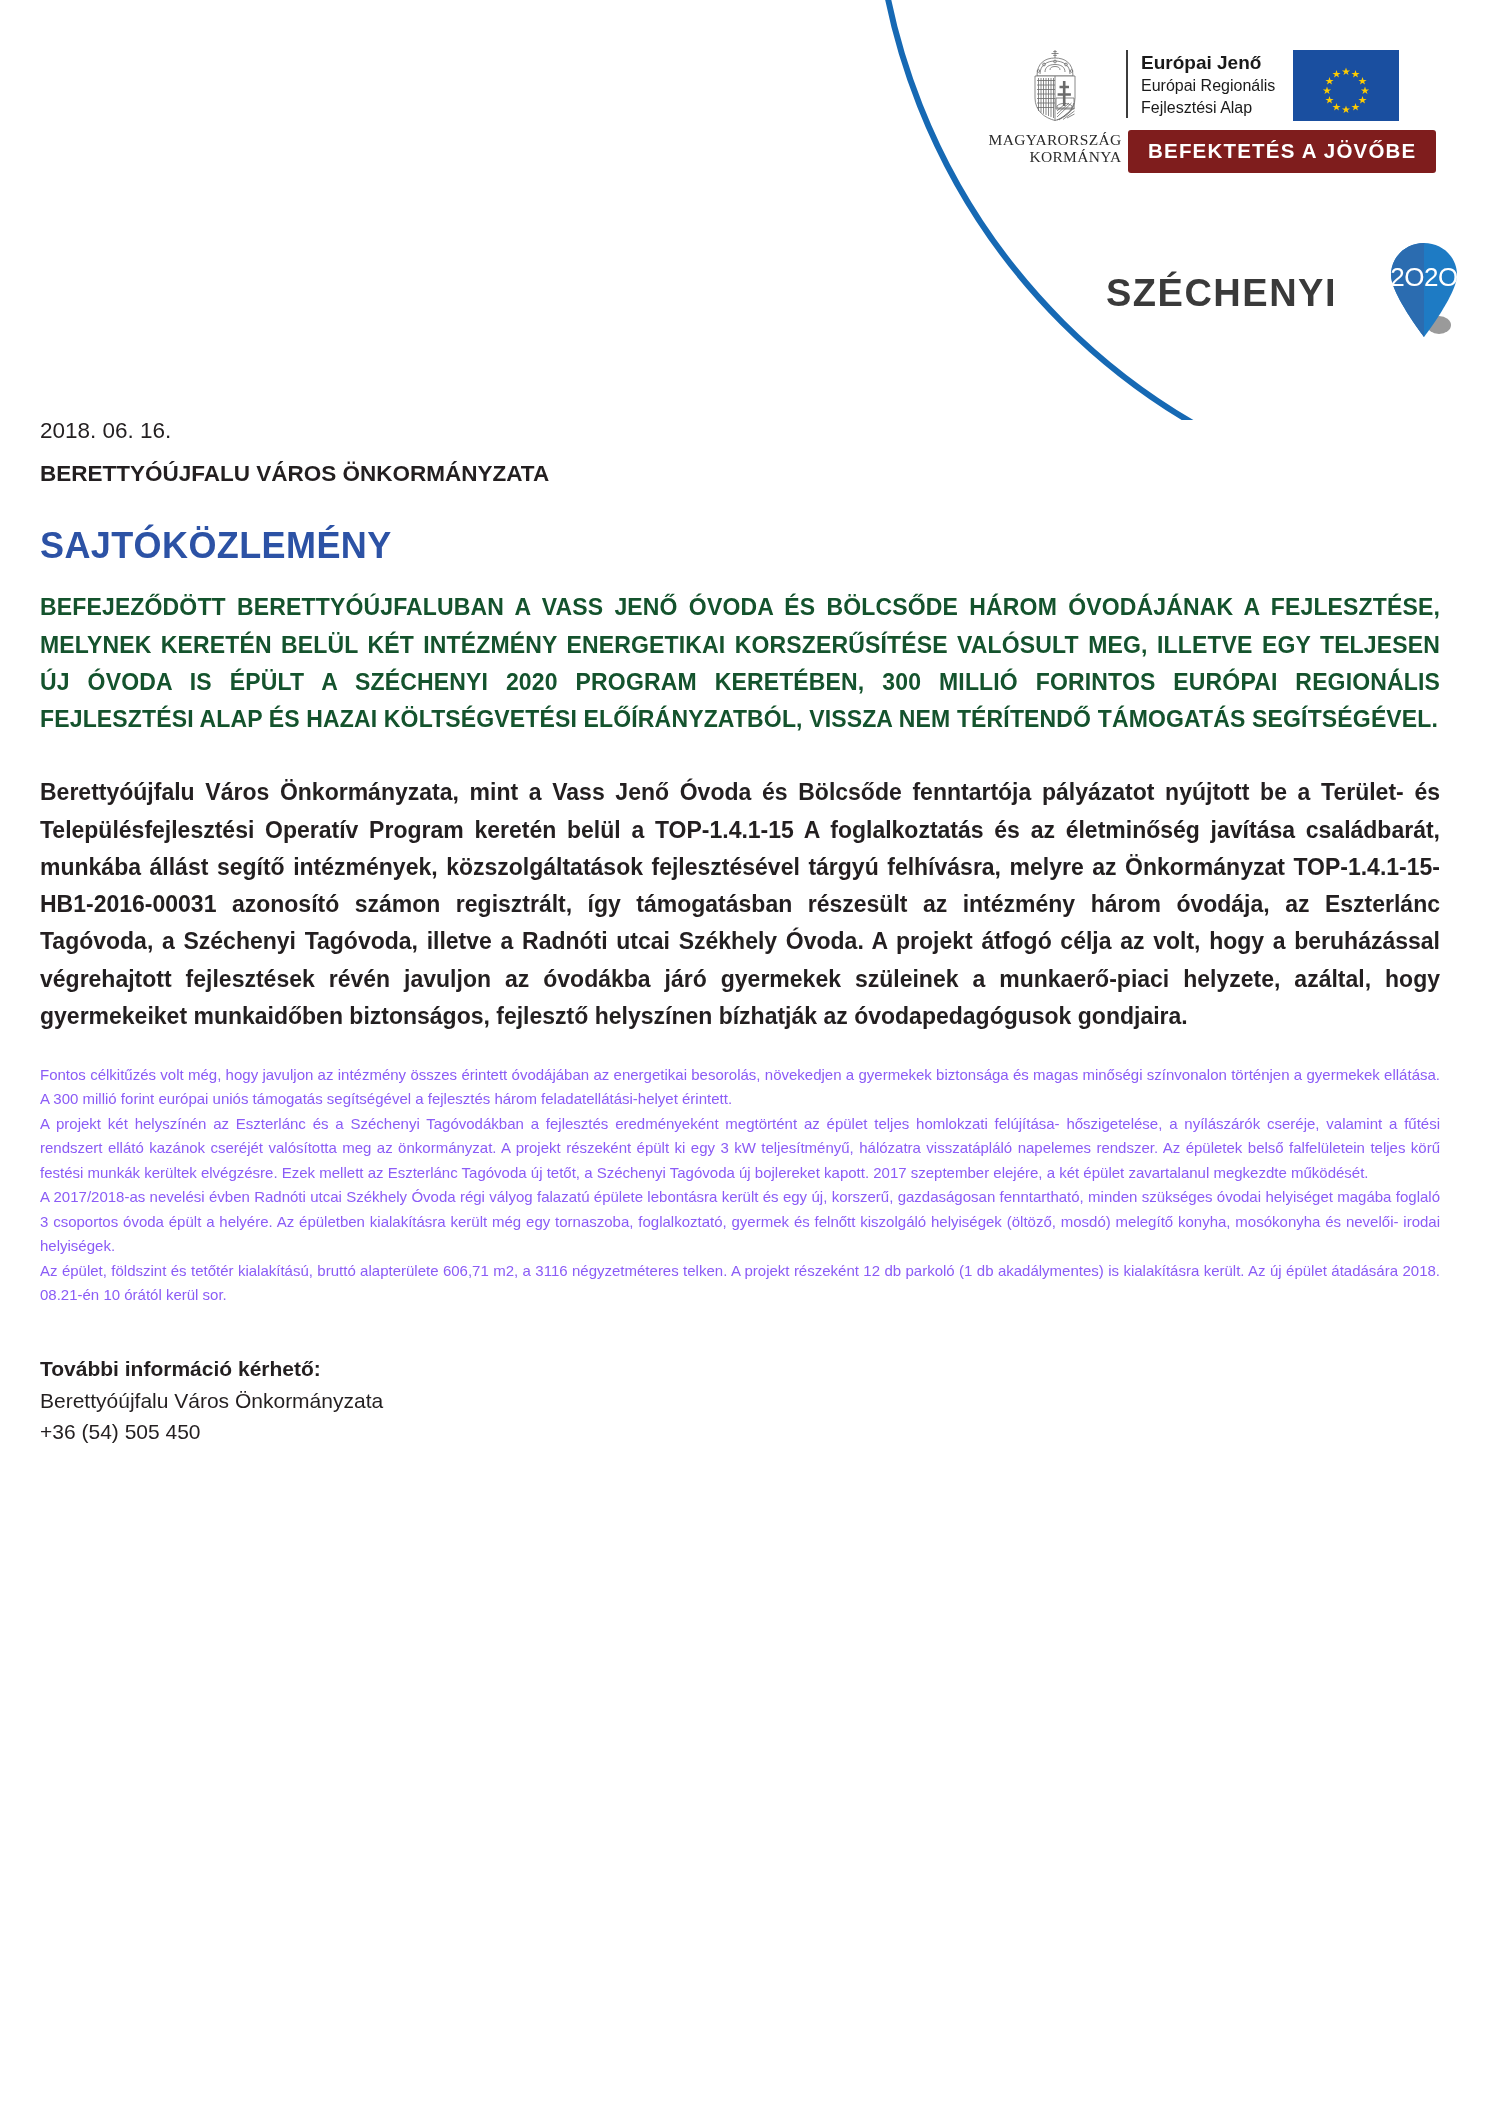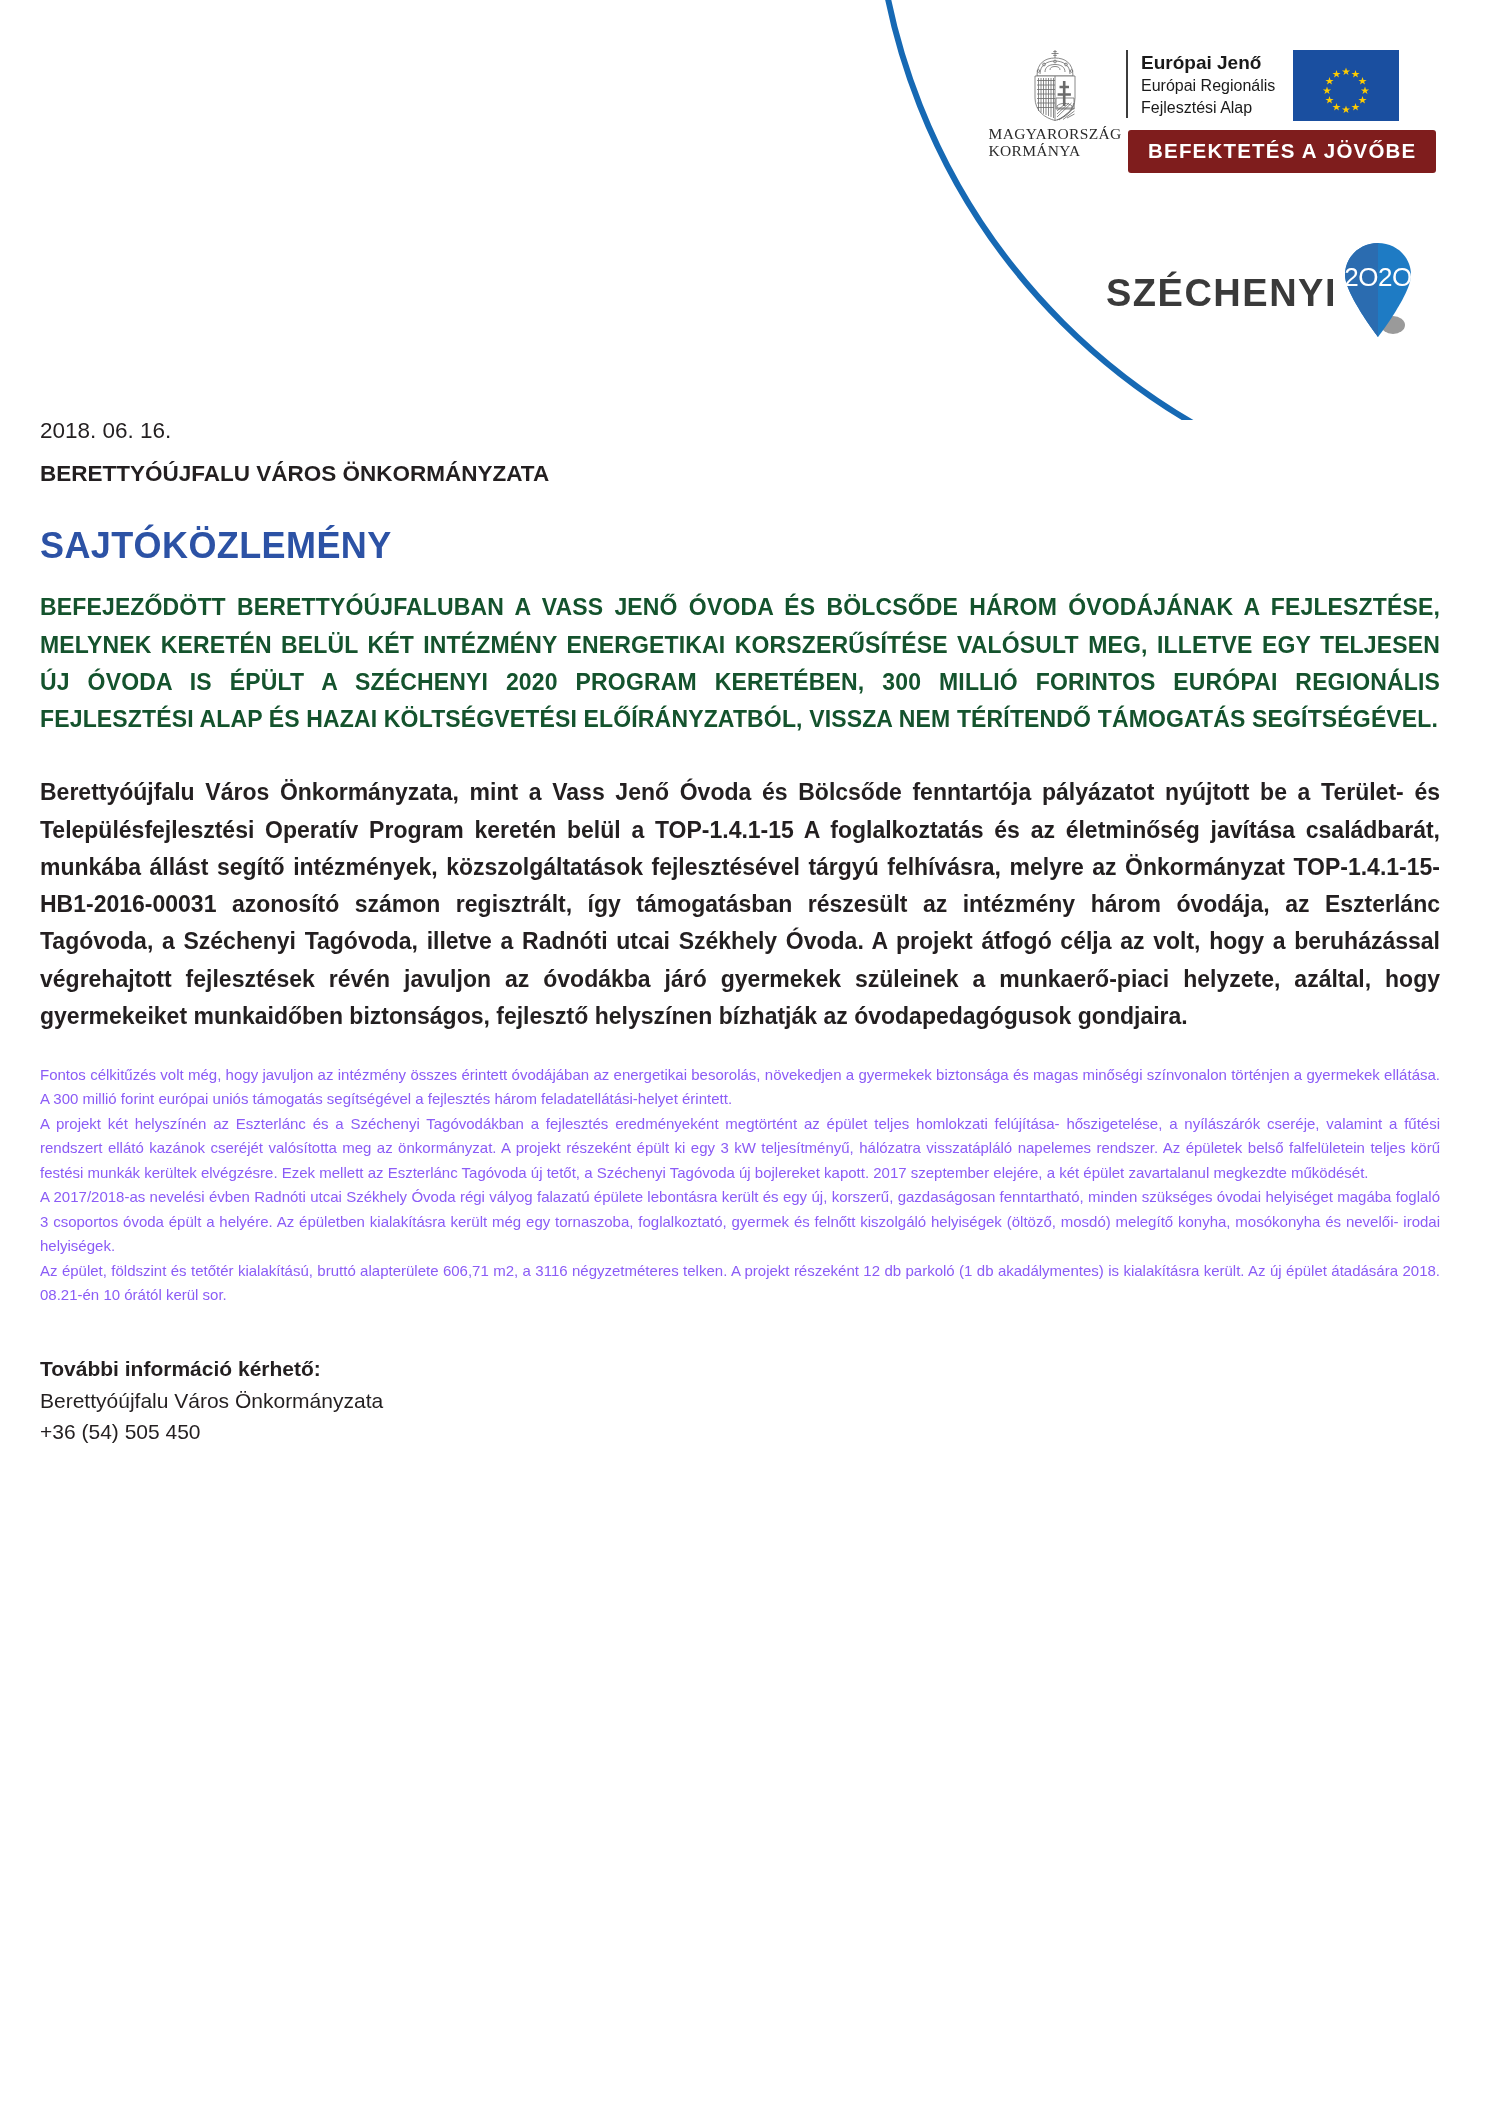--- a/index.html
+++ b/index.html
@@ -45,25 +45,25 @@
     flex-direction: column;
     align-items: center;
     width: 130px;
     padding-top: 2px;
   }
   .hu-crest {
     width: 56px;
     height: 74px;
   }
   .hu-wordmark {
-    text-align: left;
+    text-align: right;
     font-family: "Liberation Serif", serif;
     color: #2b2b2b;
     line-height: 1.12;
-    margin-top: 3px;
+    margin-top: 9px;
   }
   .hu-wordmark .l1 { font-size: 15.5px; letter-spacing: .3px; }
   .hu-wordmark .l2 { font-size: 15.5px; letter-spacing: .3px; }
 
   
   .eu-block {
     display: flex;
     flex-direction: column;
     margin-left: 6px;
     padding-top: 4px;
@@ -109,20 +109,21 @@
     white-space: nowrap;
   }
 
   
   .szechenyi {
     position: absolute;
     top: 248px;
     left: 1106px;
     display: flex;
     align-items: center;
+    gap: 46px;
   }
   .sz-word {
     font-size: 38px;
     font-weight: bold;
     letter-spacing: 1.5px;
     color: #3a3a3a;
   }
   .sz-pin {
     width: 70px;
     height: 96px;

